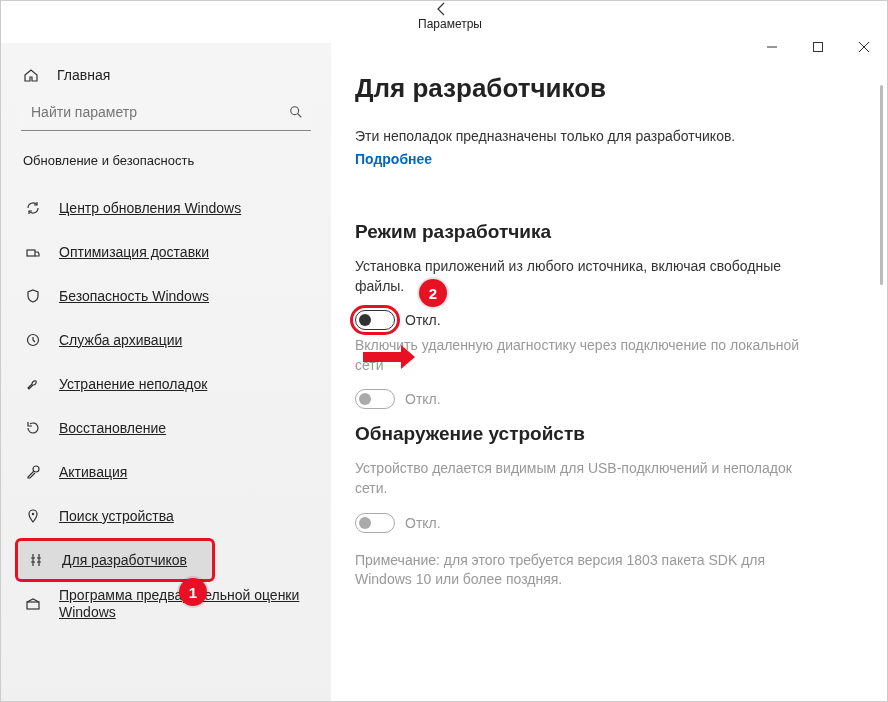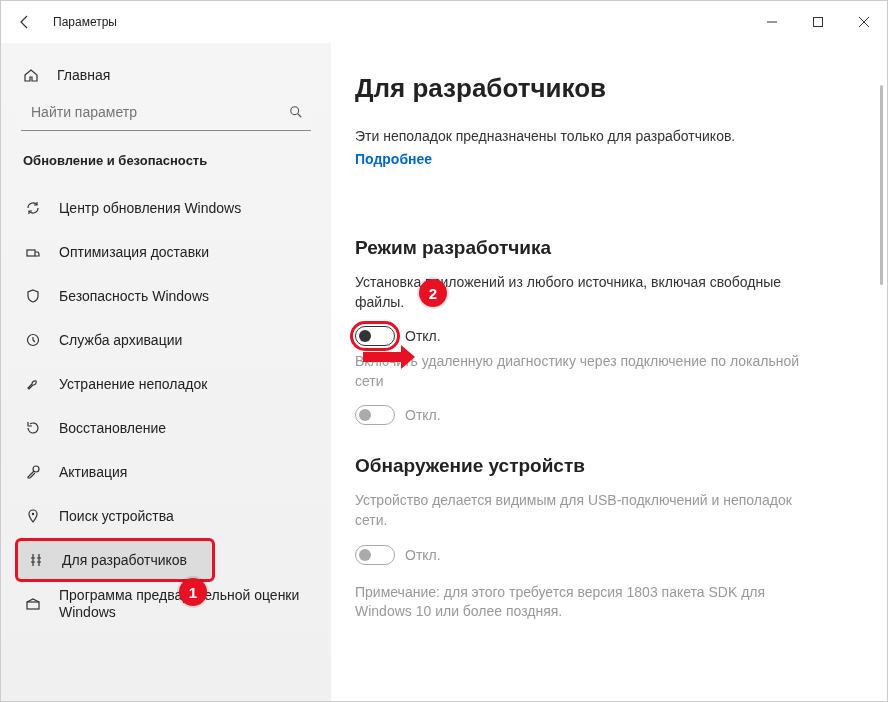--- a/index.html
+++ b/index.html
@@ -1,54 +1,54 @@
 <!DOCTYPE html>
 <html><head>
 <meta charset="utf-8">
 <style>
 * { box-sizing: border-box; margin: 0; padding: 0; font-family: "Segoe UI", Tahoma, sans-serif; }
 body { background: #fff; width: 888px; height: 702px; overflow: hidden; position: relative; border: 1px solid #ccc; }
 
 
-.titlebar { height: 42px; display: flex; align-items: center; padding-left: 12px; }
+.titlebar { height: 42px; display: flex; align-items: center; padding-left: 12px; flex-direction: column; }
 .titlebar .back { width: 24px; height: 24px; display: flex; align-items: center; justify-content: center; color: #333; margin-right: 16px; cursor: pointer; }
 .titlebar .title { font-size: 12px; color: #222; }
 .titlebar .winbtns { margin-left: auto; display:flex; }
 .titlebar .winbtn { width: 46px; height: 32px; display:flex; align-items:center; justify-content:center; color:#333; cursor:pointer; }
 
 .content { display: flex; height: calc(100% - 42px); }
 
 
 .sidebar { width: 330px; background: linear-gradient(to bottom,#f5f5f5,#f0f0f0); padding-top: 24px; position: relative; overflow: hidden; }
 .sidebar-inner { padding-left: 20px; padding-right: 10px; }
 .home { display:flex; align-items:center; font-size:14px; color:#222; margin-bottom: 14px; cursor:pointer; }
 .home .icon { width: 20px; margin-right: 16px; display:flex; align-items:center; justify-content:center; color:#333; }
 .search { display:flex; align-items:center; border-bottom:1px solid #888; width: 290px; height:34px; padding:0 8px 3px 10px; margin-bottom: 22px; background:#f5f5f5; }
 .search input { border:none; background:transparent; outline:none; font-size:14px; flex:1; color:#555; }
 .search .sicon { color:#555; }
-.category { font-size:13px; font-weight:700; color:#222; margin-bottom: 18px; padding-left:2px; }
+.category { font-size:13px; font-weight:400; color:#222; margin-bottom: 18px; padding-left:2px; }
 
 .nav-item { display:flex; align-items:center; height: 44px; font-size:14px; color:#222; cursor:pointer; padding-left:2px; position: relative; }
 .nav-item .icon { width:20px; margin-right:16px; display:flex; align-items:center; justify-content:center; color:#333; flex-shrink:0; }
 .nav-item.selected { background:#dcdcdc; }
-.nav-item .label { white-space: normal; line-height: 1.2; max-width: 250px; }
+.nav-item .label { white-space: normal; line-height: 1.2; max-width: 250px; text-decoration: underline; }
 
 .nav-item.highlight-box { border:3px solid #e81123; border-radius:6px; width: 200px; margin-left:-6px; padding-left:8px; }
 
 .callout { position:absolute; width:28px; height:28px; border-radius:50%; background:#e81123; color:#fff; font-weight:700; font-size:15px; display:flex; align-items:center; justify-content:center; box-shadow:0 0 0 2px rgba(0,0,0,.1); }
 .callout.c1 { left: 178px; top: 577px; }
 .callout.c2 { left: 418px; top: 278px; }
 
 
 .main { flex:1; padding: 30px 30px 0 24px; overflow-y:auto; position: relative; }
 .page-title { font-size:26px; font-weight:600; color:#222; margin-bottom: 24px; }
 .intro { font-size:14px; color:#333; margin-bottom: 6px; }
 .link { font-size:14px; color:#0067c0; cursor:pointer; margin-bottom: 40px; display:inline-block;font-weight:bold; }
 
-.section-title { font-size:19px; font-weight:600; color:#222; margin-bottom:14px; margin-top: 30px; }
+.section-title { font-size:19px; font-weight:600; color:#222; margin-bottom:14px; margin-top: 14px; }
 .section-desc { font-size:14px; color:#333; line-height:1.4; max-width: 460px; margin-bottom: 14px; }
 .section-desc.disabled { color:#999; }
 
 .toggle { display:flex; align-items:center; margin-bottom: 6px; }
 .toggle .switch { width:40px; height:20px; border:1px solid #333; border-radius:10px; display:flex; align-items:center; padding:0 3px; cursor:pointer; }
 .toggle .knob { width:12px; height:12px; border-radius:50%; background:#333; }
 .toggle.disabled .switch { border-color:#aaa; }
 .toggle.disabled .knob { background:#aaa; }
 .toggle .tlabel { margin-left:10px; font-size:14px; color:#333; }
 .toggle.disabled .tlabel { color:#999; }

